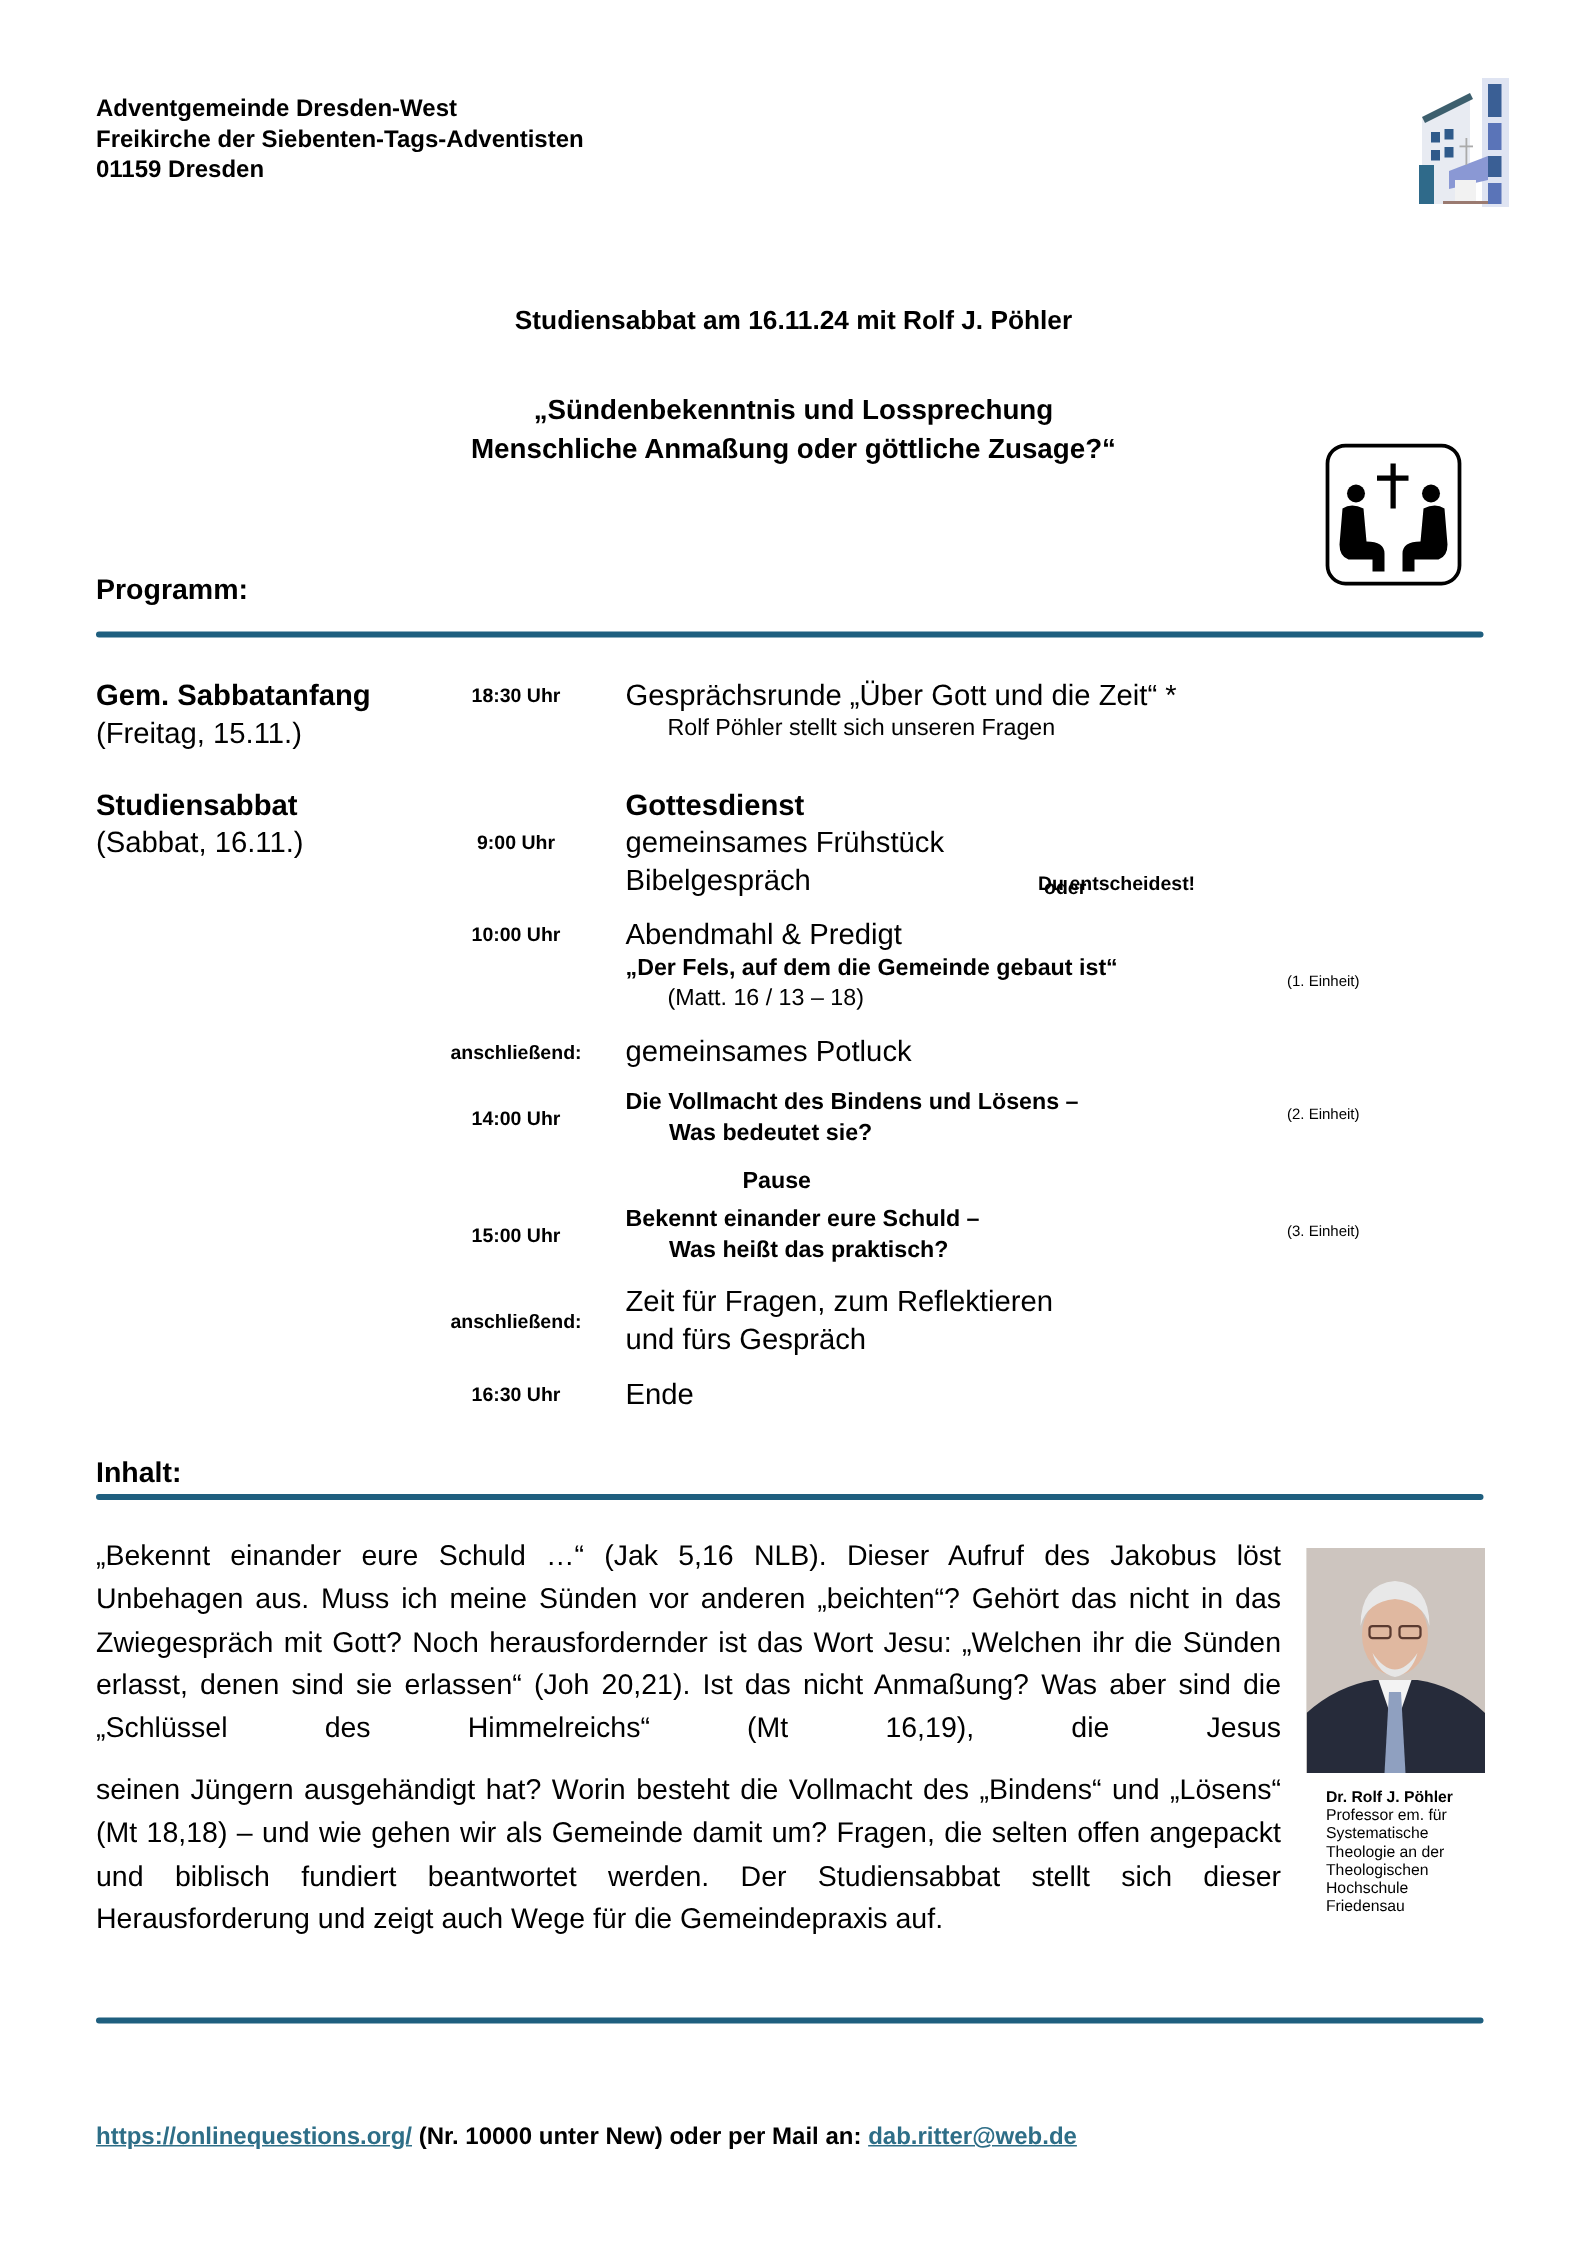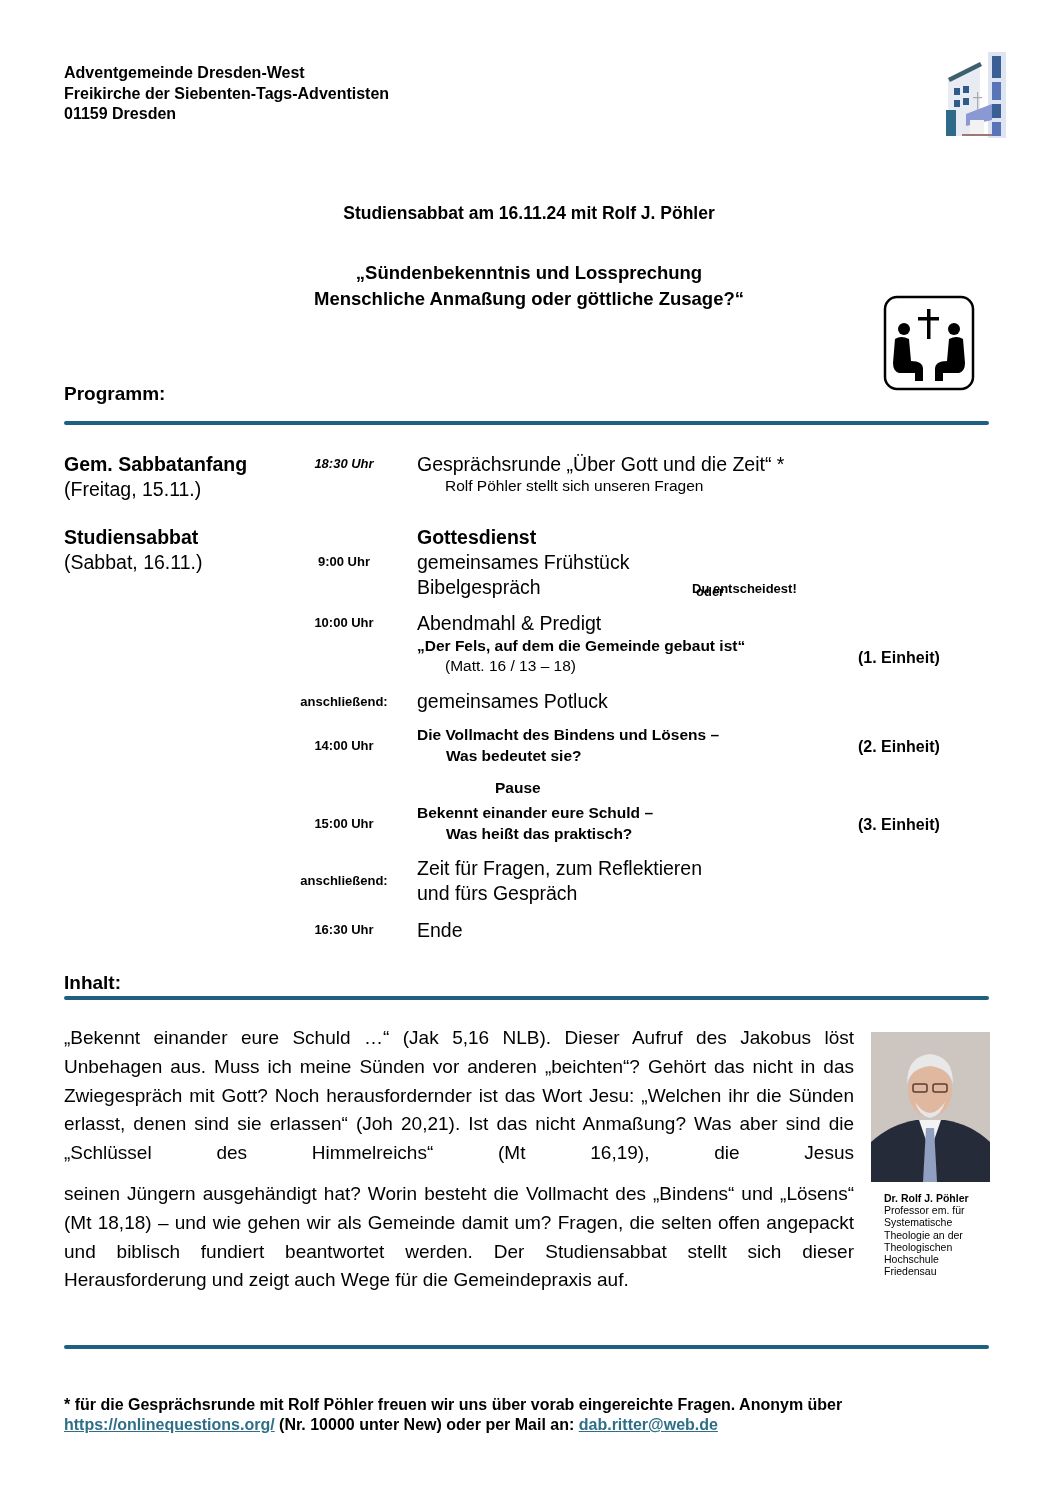--- a/index.html
+++ b/index.html
@@ -12,21 +12,21 @@
   .title2 { left: 0; width: 1058px; top: 260px; text-align: center; font-weight: bold; font-size: 18.5px; line-height: 26px; }
   .pict { left: 883px; top: 295px; width: 92px; height: 96px; }
   .section-h { left: 64px; font-weight: bold; font-size: 19px; }
   .rule { left: 64px; width: 925px; height: 4px; background: #1f5f7f; border-radius: 2px; }
   .day-title { left: 64px; font-weight: bold; font-size: 19.5px; }
   .day-sub { left: 64px; font-size: 19.5px; }
   .time { left: 290px; width: 108px; text-align: center; font-weight: bold; font-size: 13px; }
   .ev { left: 417px; font-size: 19.5px; }
   .ev-b { left: 417px; font-weight: bold; font-size: 15.5px; }
   .ev-sm { font-size: 15.5px; }
-  .unit { left: 858px; font-weight: bold; font-size: 16px; }
+  .unit { left: 858px; font-weight: normal; font-size: 10px; }
   .note { font-weight: bold; font-size: 13px; }
   .body-text { left: 64px; width: 790px; font-size: 19px; line-height: 28.8px; text-align: justify; }
   .photo { left: 871px; top: 1032px; width: 119px; height: 150px; background: #c8bfb8; overflow: hidden; }
   .caption { left: 884px; top: 1192px; font-size: 10.5px; line-height: 12.2px; width: 110px; }
   .footnote { left: 64px; top: 1395px; font-weight: bold; font-size: 16px; line-height: 20px; width: 930px; }
   .link { color: #2e6e87; text-decoration: underline; }
 </style>
 </head>
 <body>
 
@@ -71,21 +71,21 @@
   <circle cx="71" cy="34" r="6" fill="#000"></circle>
   <path d="M80,44 Q74,40 66,44 L64,66 Q52,66 52,74 L52,86 L60,86 L60,78 L76,78 Q82,76 82,68 Z" fill="#000"></path>
 </svg>
 
 <div class="abs section-h" style="top:383px;">Programm:</div>
 <div class="abs rule" style="top:421px;"></div>
 
 <div class="abs day-title" style="top:453px;text-align:center;">Gem. Sabbatanfang</div>
 <div class="abs day-sub" style="top:478px;">(Freitag, 15.11.)</div>
 
-<div class="abs time" style="top:456px;font-style:italic;">18:30 Uhr</div>
+<div class="abs time" style="top:456px;">18:30 Uhr</div>
 <div class="abs ev" style="top:453px;">Gesprächsrunde „Über Gott und die Zeit“ *</div>
 <div class="abs ev ev-sm" style="top:477px; left:445px;">Rolf Pöhler stellt sich unseren Fragen</div>
 
 <div class="abs day-title" style="top:526px;">Studiensabbat</div>
 <div class="abs day-sub" style="top:551px;">(Sabbat, 16.11.)</div>
 
 <div class="abs ev" style="top:526px; font-weight:bold;">Gottesdienst</div>
 <div class="abs time" style="top:554px;">9:00 Uhr</div>
 <div class="abs ev" style="top:551px;">gemeinsames Frühstück</div>
 <div class="abs ev" style="top:576px;">Bibelgespräch</div>
@@ -145,15 +145,15 @@
   <div>Systematische</div>
   <div>Theologie an der</div>
   <div>Theologischen</div>
   <div>Hochschule</div>
   <div>Friedensau</div>
 </div>
 
 <div class="abs rule" style="top:1345px;"></div>
 
 <div class="abs footnote">
-  <span>* für die Gesprächsrunde mit Rolf Pöhler freuen wir uns über vorab eingereichte Fragen. Anonym über</span><br>
+  <br>
   <a class="link">https://onlinequestions.org/</a><span> (Nr. 10000 unter New) oder per Mail an: </span><a class="link">dab.ritter@web.de</a>
 </div>
 
 </body></html>

